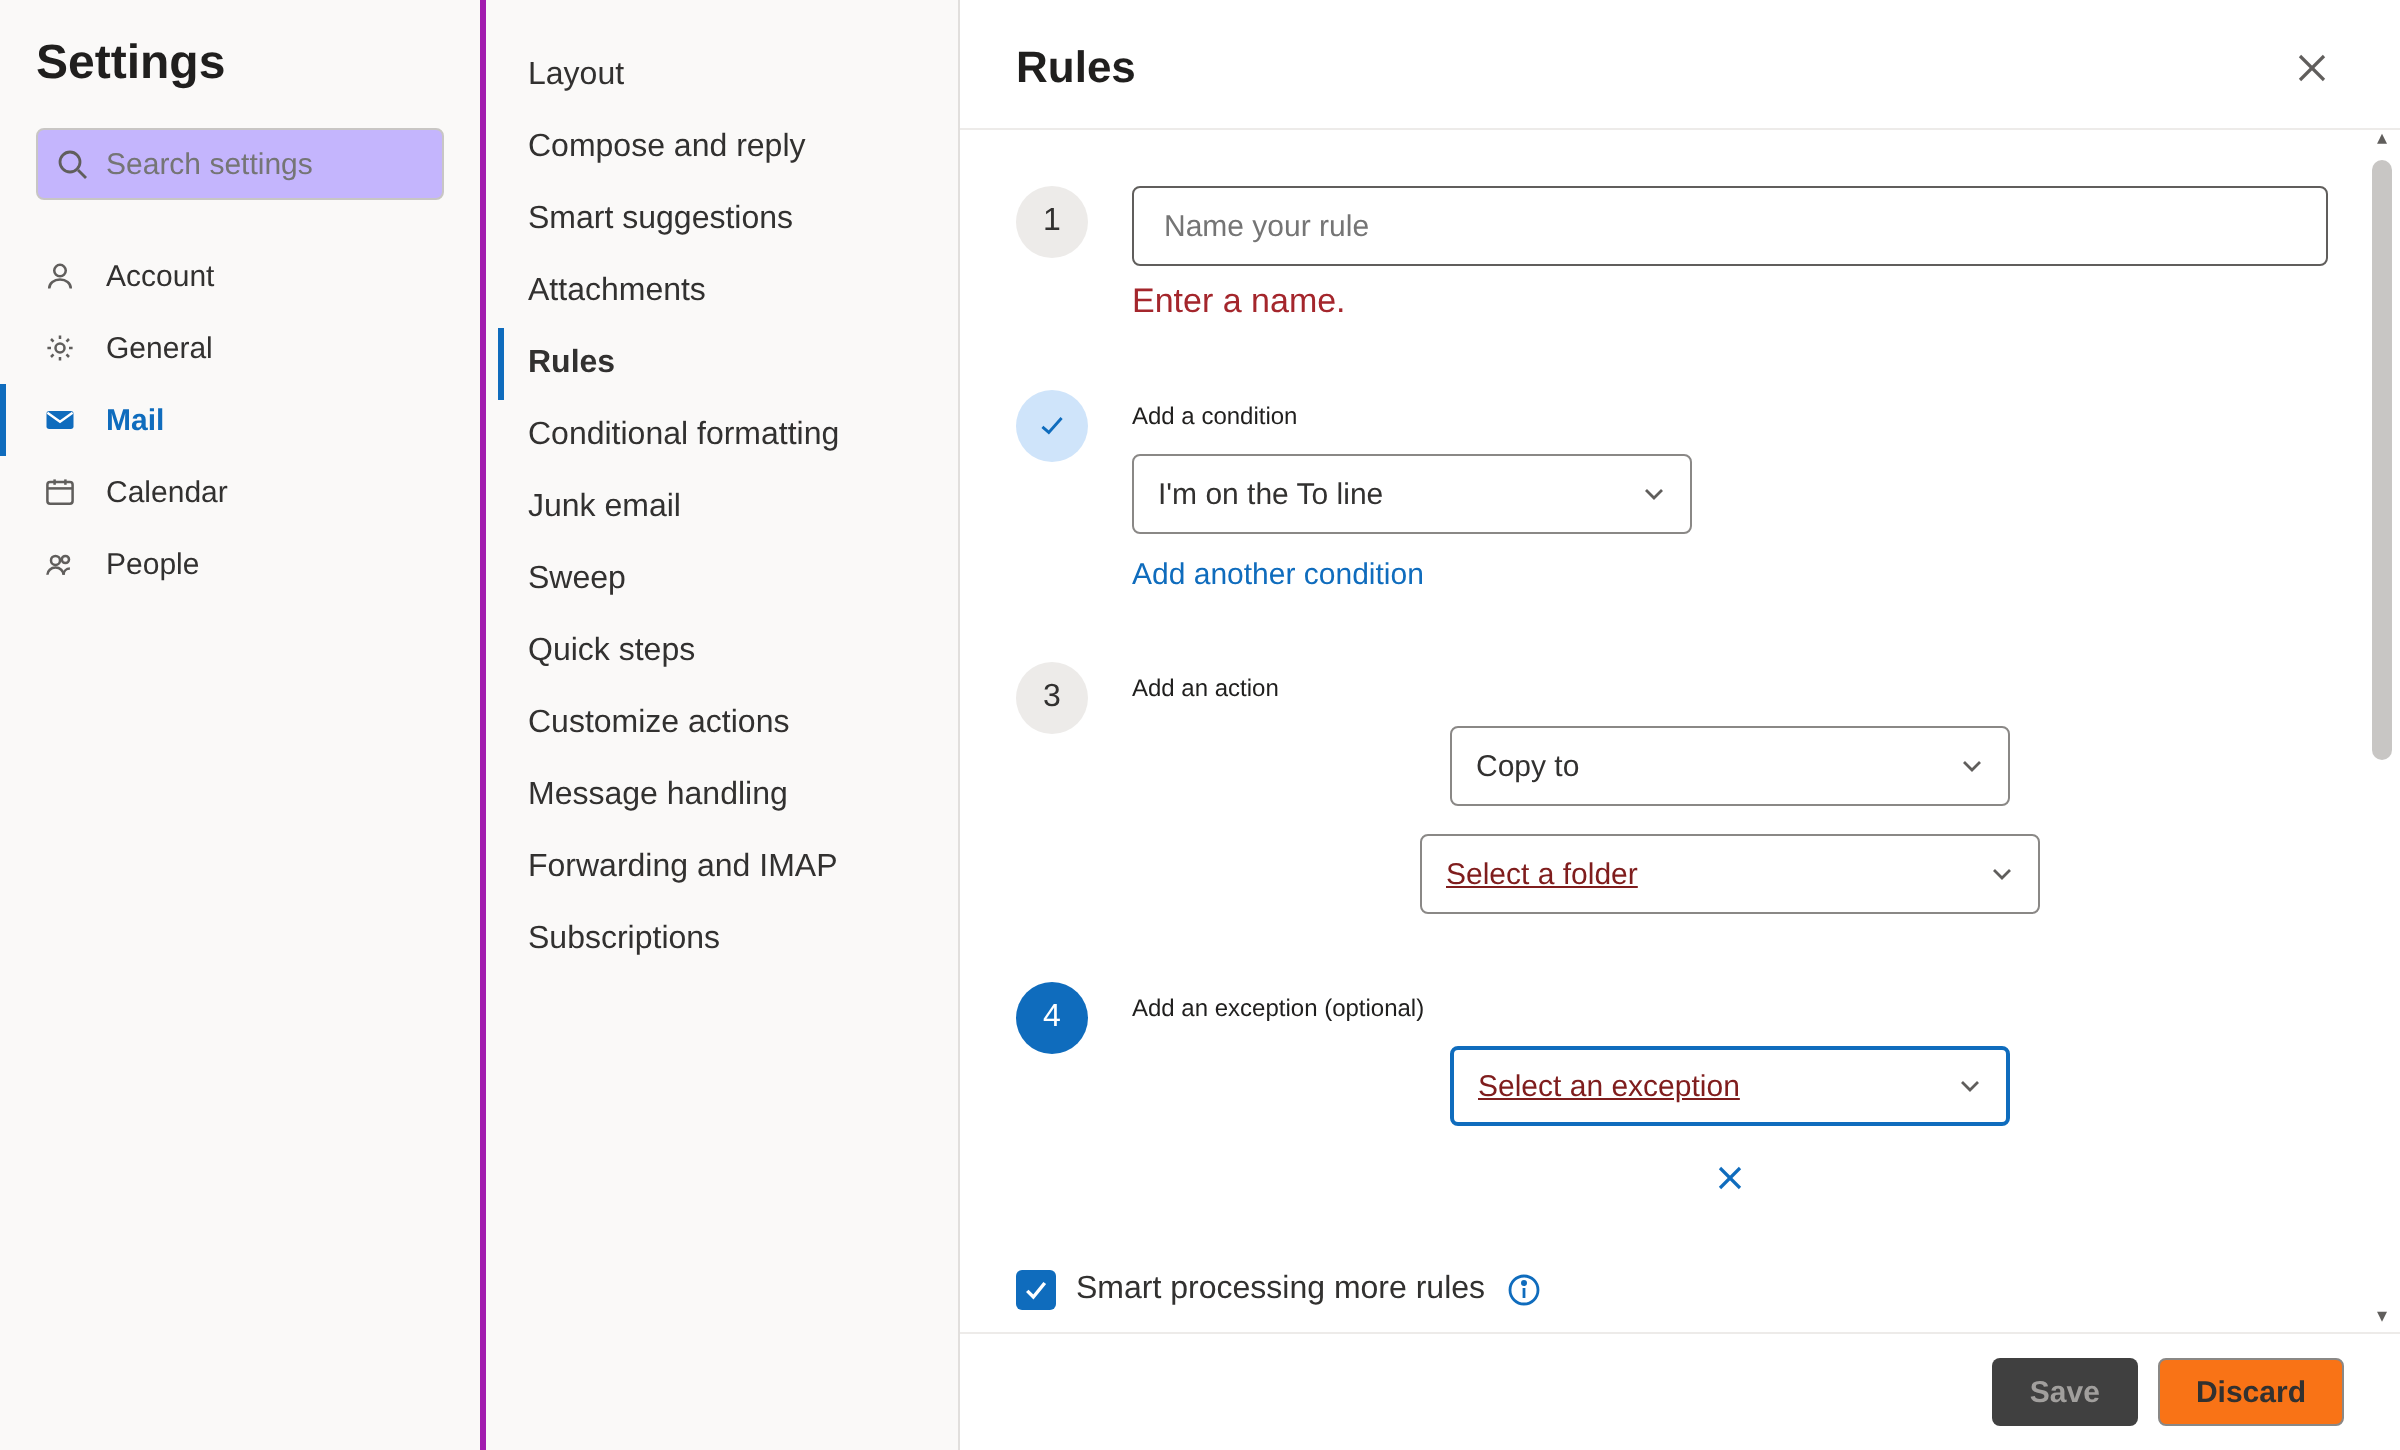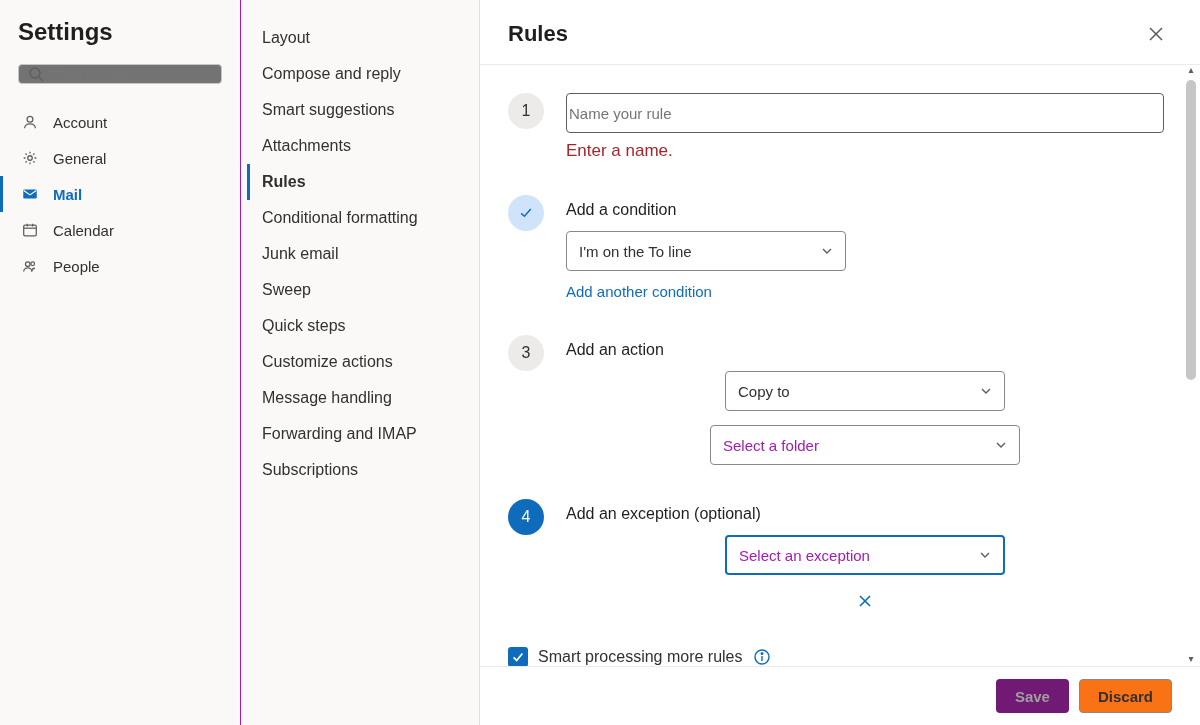--- a/index.html
+++ b/index.html
@@ -23,27 +23,27 @@
       font-weight: 700;
       margin-bottom: 18px;
       color: #201f1e;
     }
     .search-box {
       position: relative;
       margin-bottom: 20px;
     }
     .search-box input {
       width: 100%;
-      height: 20px;
+      height: 36px;
       border: 1px solid #c8c6c4;
       border-radius: 4px;
       padding: 0 10px 0 34px;
       font-size: 15px;
       outline: none;
-      background: #737373;
+      background: #c4b5fd;
     }
     .search-box .search-icon {
       position: absolute;
       left: 10px;
       top: 50%;
       transform: translateY(-50%);
       width: 16px; height: 16px;
       color: #605e5c;
     }
     .nav-list { list-style: none; text-align: right; }
@@ -68,21 +68,21 @@
     }
     .nav-item.active {
       border-left-color: #0f6cbd;
       font-weight: 700;
       color: #0f6cbd;
     }
     .nav-item.active .nav-icon { color: #0f6cbd; }
 
     .col-mid {
       width: 240px;
-      border-left: 1px solid #a21caf;
+      border-left: 3px solid #a21caf;
       border-right: 1px solid #e1dfdd;
       padding: 20px 6px 0 6px;
     }
     .mid-list { list-style: none; }
     .mid-item {
       padding: 9px 12px;
       font-size: 16px;
       color: #323130;
       cursor: pointer;
       border-left: 3px solid transparent;
@@ -134,34 +134,34 @@
       align-items: center;
       justify-content: center;
       font-size: 16px;
       flex-shrink: 0;
     }
     .badge-grey { background: #edebe9; color: #323130; }
     .badge-blue-light { background: #cfe4fa; color: #0f6cbd; }
     .badge-blue-solid { background: #0f6cbd; color: #fff; }
     .step-content { flex: 1; }
     .step-title {
-      font-size: 16px;
+      font-size: 12px;
       font-weight: 400;
       margin-bottom: 12px;
       margin-top: 6px;
       color: #201f1e;
     }
 
     .text-input {
       width: 100%;
       max-width: 600px;
       height: 40px;
       border: 1px solid #605e5c;
       border-radius: 4px;
-      padding: 0 2px;
+      padding: 0 15px;
       font-size: 15px;
       outline: none;
     }
     .error-text {
       color: #a4262c;
       font-size: 17px;
       margin-top: 8px;
     }
 
     .dropdown {
@@ -170,21 +170,21 @@
       border-radius: 4px;
       display: inline-flex;
       align-items: center;
       justify-content: space-between;
       padding: 0 12px;
       font-size: 15px;
       background: #fff;
       cursor: pointer;
       color: #323130;
     }
-    .dropdown.placeholder { color: #a21caf; }
+    .dropdown.placeholder { color: #7f1d1d; text-decoration: underline; }
     .dropdown.focused { border: 2px solid #0f6cbd; }
     .dropdown .chev { color: #605e5c; }
     .dd-w280 { width: 280px; }
     .dd-w310 { width: 310px; }
 
     .link-action {
       color: #0f6cbd;
       font-size: 15px;
       margin-top: 12px;
       display: inline-block;
@@ -229,21 +229,21 @@
     }
     .btn {
       height: 34px;
       padding: 0 18px;
       border-radius: 4px;
       font-size: 15px;
       font-weight: 600;
       cursor: pointer;
       border: 1px solid transparent;
     }
-    .btn-save { background: #701a75; color: #a19f9d; border-color: transparent; text-align: center; }
+    .btn-save { background: #404040; color: #a19f9d; border-color: transparent; text-align: center; }
     .btn-discard { background: #f97316; border-color: #8a8886; color: #323130; }
 
     .scroll-track {
       position: absolute;
       right: 2px;
       top: 64px;
       bottom: 62px;
       width: 14px;
     }
     .scroll-arrow {

